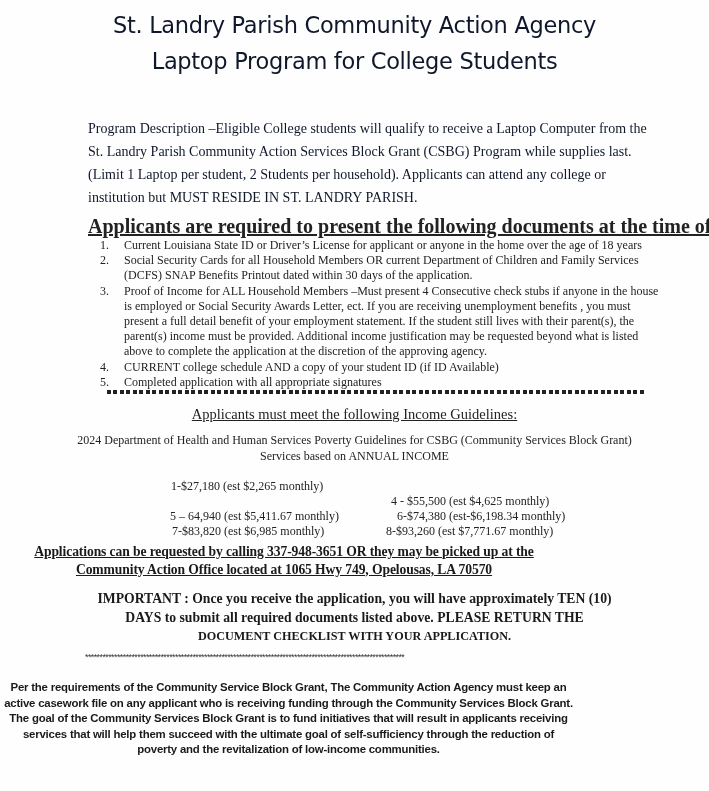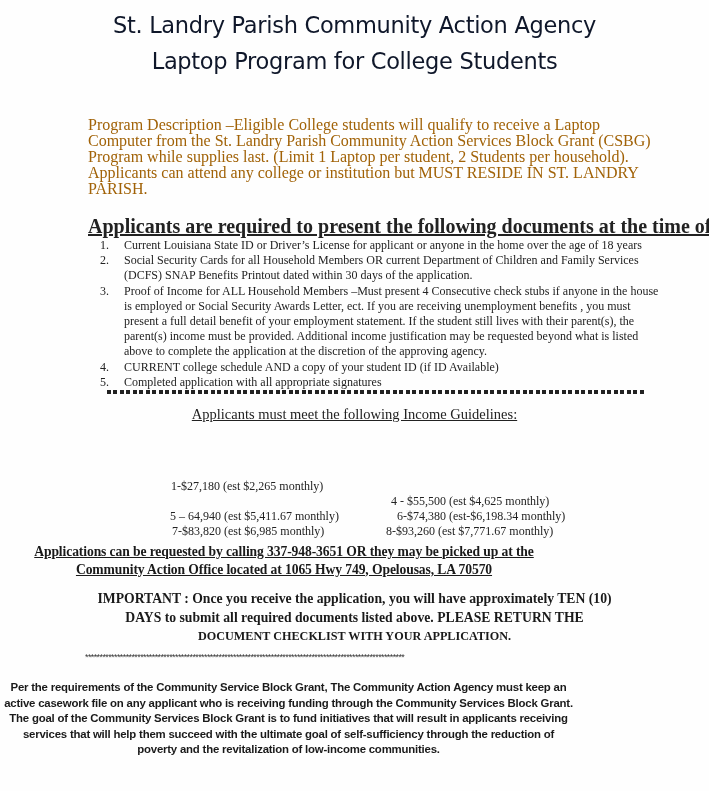--- a/index.html
+++ b/index.html
@@ -7,21 +7,21 @@
   .page { position: absolute; left: 0; top: 0; width: 709px; height: 791px; background: #fefefe; }
 
   .title { position: absolute; left: 0; width: 709px; text-align: center;
     font-family: "DejaVu Sans", sans-serif; font-size: 22.5px; color: #0f172a; letter-spacing: -0.3px; }
   .title.l1 { top: 12px; }
   .title.l2 { top: 48px; }
 
   .serif { font-family: "Liberation Serif", serif; }
   .sans { font-family: "Liberation Sans", sans-serif; }
 
-  .desc { position: absolute; left: 88px; top: 117px; width: 575px; font-size: 16px; line-height: 16px; color: #a16207; }
+  .desc { position: absolute; left: 88px; top: 117px; width: 575px; font-size: 14px; line-height: 23px; color: #0f172a; }
 
   .req-heading { position: absolute; left: 88px; top: 215px; width: 580px; font-weight: bold; font-size: 20px;
     text-decoration: underline; color: #222; white-space: nowrap; }
 
   .req-list { position: absolute; left: 88px; top: 238px; width: 580px; margin: 0; padding: 0; list-style: none;
     font-size: 12px; line-height: 15.2px; color: #222; }
   .req-list li { position: relative; padding-left: 28px; }
   .req-list .num { position: absolute; left: 21px; width: 14px; text-align: right; margin-left: -14px; }
   .req-list .txt { display: block; padding-left: 8px; }
 
@@ -78,20 +78,24 @@
     </li>
     <li>
       <span class="num">5.</span>
       <span class="txt">Completed application with all appropriate signatures</span>
     </li>
   </ol>
 
   <div class="dots"></div>
 
   <div class="inc-heading serif">Applicants must meet the following Income Guidelines:</div>
+  <div class="dhhs serif">
+    <div>2024 Department of Health and Human Services Poverty Guidelines for CSBG (Community Services Block Grant)</div>
+    <div>Services based on ANNUAL INCOME</div>
+  </div>
 
   <div class="inc-row serif" style="left:171px; top:479px;">1-$27,180 (est $2,265  monthly)</div>
   <div class="inc-row serif" style="left:170px; top:509px;">5 – 64,940 (est $5,411.67 monthly)</div>
   <div class="inc-row serif" style="left:172px; top:524px;">7-$83,820  (est $6,985 monthly)</div>
 
   <div class="inc-row serif" style="left:391px; top:494px;">4 - $55,500 (est $4,625 monthly)</div>
   <div class="inc-row serif" style="left:397px; top:509px;">6-$74,380 (est-$6,198.34 monthly)</div>
   <div class="inc-row serif" style="left:386px; top:524px;">8-$93,260 (est $7,771.67 monthly)</div>
 
   <div class="apply serif">

